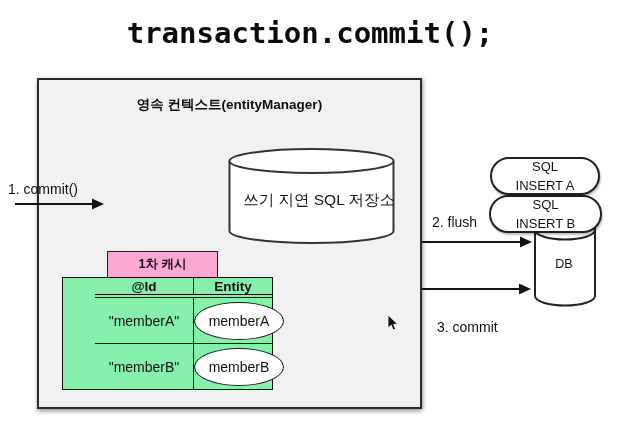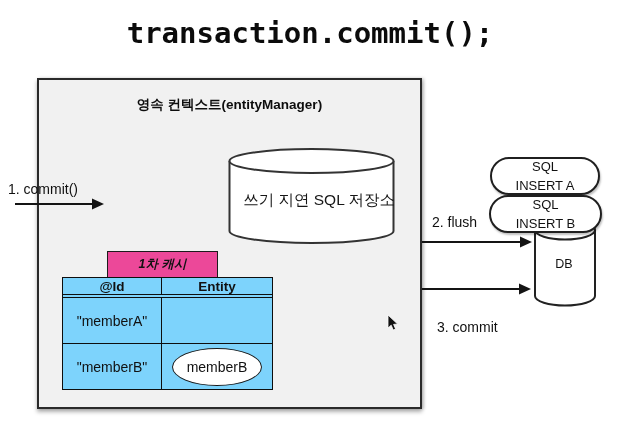--- a/index.html
+++ b/index.html
@@ -14,27 +14,27 @@
                background:#f1f1f1;border:2px solid #2a2a2a;box-sizing:border-box;
                box-shadow:0 3px 4px rgba(0,0,0,0.30),2px 0 3px rgba(0,0,0,0.18);}
   .context-label{position:absolute;left:37px;top:96px;width:385px;text-align:center;
                  font-size:13.5px;font-weight:700;color:#0d0d0d;}
 
   .cyl-svg{position:absolute;left:228px;top:147px;}
   .cyl-label{position:absolute;left:228px;top:190px;width:167px;text-align:right;
              font-size:15.5px;font-weight:500;color:#161616;}
 
   .cache-tab{position:absolute;left:107px;top:251px;width:111px;height:27px;
-             background:#ec4899;border:1.5px solid #1c1c1c;box-sizing:border-box;
+             background:#f9a8d4;border:1.5px solid #1c1c1c;box-sizing:border-box;
              display:flex;align-items:center;justify-content:center;
-             font-size:12.5px;font-weight:700;font-style:italic;}
+             font-size:12.5px;font-weight:700;}
 
   .cache-table{position:absolute;left:62px;top:277px;width:211px;height:113px;
-               background:#7dd3fc;border:1.5px solid #0e0e0e;box-sizing:border-box;
-               display:flex;flex-direction:column;}
+               background:#86efac;border:1.5px solid #0e0e0e;box-sizing:border-box;
+               display:flex;flex-direction:column;padding-left:32px;}
   .t-row{display:flex;flex:1;}
   .t-row.header{flex:0 0 16px;border-bottom:4px double #0e0e0e;}
   .t-row:not(.header):not(:last-child){border-bottom:1.5px solid #0e0e0e;}
   .t-cell{display:flex;align-items:center;justify-content:center;font-size:14px;}
   .t-cell.c1{flex:0 0 98px;border-right:1.5px solid #0e0e0e;}
   .t-cell.c2{flex:1;}
   .t-row.header .t-cell{font-weight:700;font-size:13.5px;}
   .entity-ellipse{width:88px;height:36px;border:1.5px solid #1a1a1a;border-radius:50%;
                   display:flex;align-items:center;justify-content:center;
                   font-size:14px;background:#ffffff;}
@@ -77,20 +77,23 @@
     <span>1차 캐시</span>
   </div>
 
   <div class="cache-table">
     <div class="t-row header">
       <div class="t-cell c1">@Id</div>
       <div class="t-cell c2">Entity</div>
     </div>
     <div class="t-row">
       <div class="t-cell c1">"memberA"</div>
+      <div class="t-cell c2">
+        <div class="entity-ellipse">memberA</div>
+      </div>
     </div>
     <div class="t-row">
       <div class="t-cell c1">"memberB"</div>
       <div class="t-cell c2">
         <div class="entity-ellipse">memberB</div>
       </div>
     </div>
   </div>
 
   <div class="arrow-label" id="lbl-commit1">1. commit()</div>

